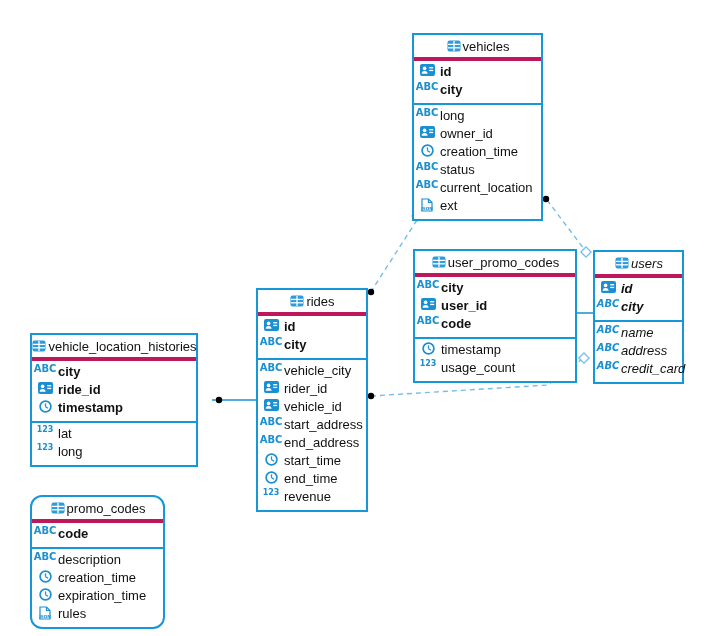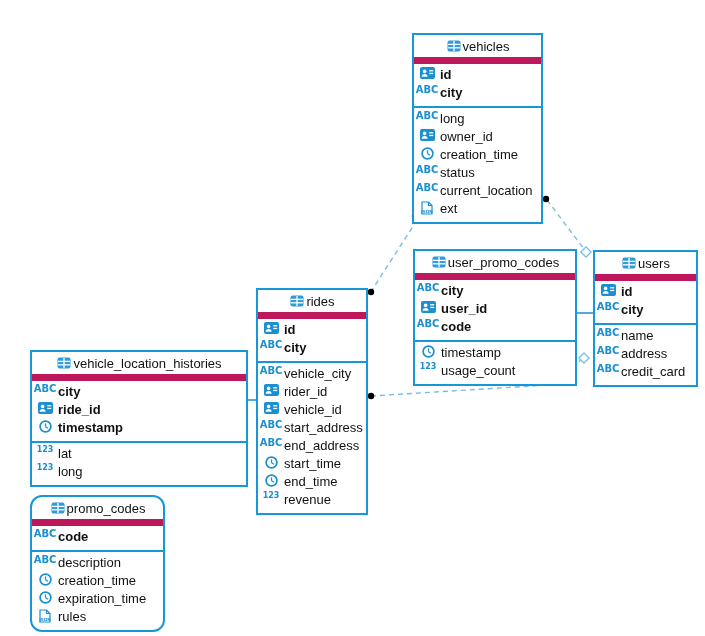--- a/index.html
+++ b/index.html
@@ -6,21 +6,21 @@
   #canvas{
     position:relative;width:705px;height:636px;background:#ffffff;overflow:hidden;
     font-family:"Liberation Sans","DejaVu Sans",sans-serif;color:#111;
   }
   #wires{position:absolute;left:0;top:0;width:705px;height:636px;}
   .table{
     position:absolute;background:#fff;border:2px solid #1697d8;box-sizing:border-box;
   }
   .thead{
     display:flex;justify-content:center;align-items:center;gap:1px;
-    height:22px;border-bottom:7px solid #be185d;font-size:13px;font-weight:500;
+    height:22px;border-bottom:4px solid #be185d;font-size:13px;font-weight:500;
   }
   .section{padding:3px 0;}
   .section.keys{border-bottom:2px solid #1697d8;}
   .row{display:flex;align-items:flex-start;gap:5px;height:18px;padding:0 5px;font-size:13px;}
   .row .lbl{white-space:nowrap;line-height:1;padding-top:1px;}
   .row.key .lbl{font-weight:700;}
   .icn{flex:none;width:16px;display:flex;justify-content:center;align-items:center;}
   .ticon{
     color:#1a8fd1;font-size:10px;font-weight:700;letter-spacing:0;
     font-family:"DejaVu Sans",sans-serif;line-height:1;
@@ -193,21 +193,21 @@
         </div>
         <div class="row">
           <span class="icn">
             <span class="ticon" style="font-size:8px">123</span>
           </span>
           <span class="lbl">usage_count</span>
         </div>
       </div>
   </div>
 
-  <div class="table" style="left: 593px; top: 250px; width: 105px;">
+  <div class="table" style="left: 593px; top: 250px; width: 91px; font-style: italic;">
     <div class="thead">
       <span class="icn">
           <svg width="14" height="12" viewBox="0 0 14 12">
       <rect x="0.5" y="0.5" width="13" height="11" rx="2" fill="#2e9cdb"></rect>
       <line x1="1" y1="4.4" x2="13" y2="4.4" stroke="#fff" stroke-width="1.3"></line>
       <line x1="1" y1="7.8" x2="13" y2="7.8" stroke="#fff" stroke-width="1.3"></line>
       <line x1="7" y1="1" x2="7" y2="11" stroke="#fff" stroke-width="1.3"></line>
           </svg>
         </span>
       <span class="ttl">users</span>
@@ -351,21 +351,21 @@
         </div>
         <div class="row">
           <span class="icn">
             <span class="ticon" style="font-size:8px">123</span>
           </span>
           <span class="lbl">revenue</span>
         </div>
       </div>
   </div>
 
-  <div class="table" style="left: 30px; top: 350px; width: 218px;">
+  <div class="table" style="left: 30px; top: 333px; width: 168px;">
     <div class="thead">
       <span class="icn">
           <svg width="14" height="12" viewBox="0 0 14 12">
       <rect x="0.5" y="0.5" width="13" height="11" rx="2" fill="#2e9cdb"></rect>
       <line x1="1" y1="4.4" x2="13" y2="4.4" stroke="#fff" stroke-width="1.3"></line>
       <line x1="1" y1="7.8" x2="13" y2="7.8" stroke="#fff" stroke-width="1.3"></line>
       <line x1="7" y1="1" x2="7" y2="11" stroke="#fff" stroke-width="1.3"></line>
           </svg>
         </span>
       <span class="ttl">vehicle_location_histories</span>

